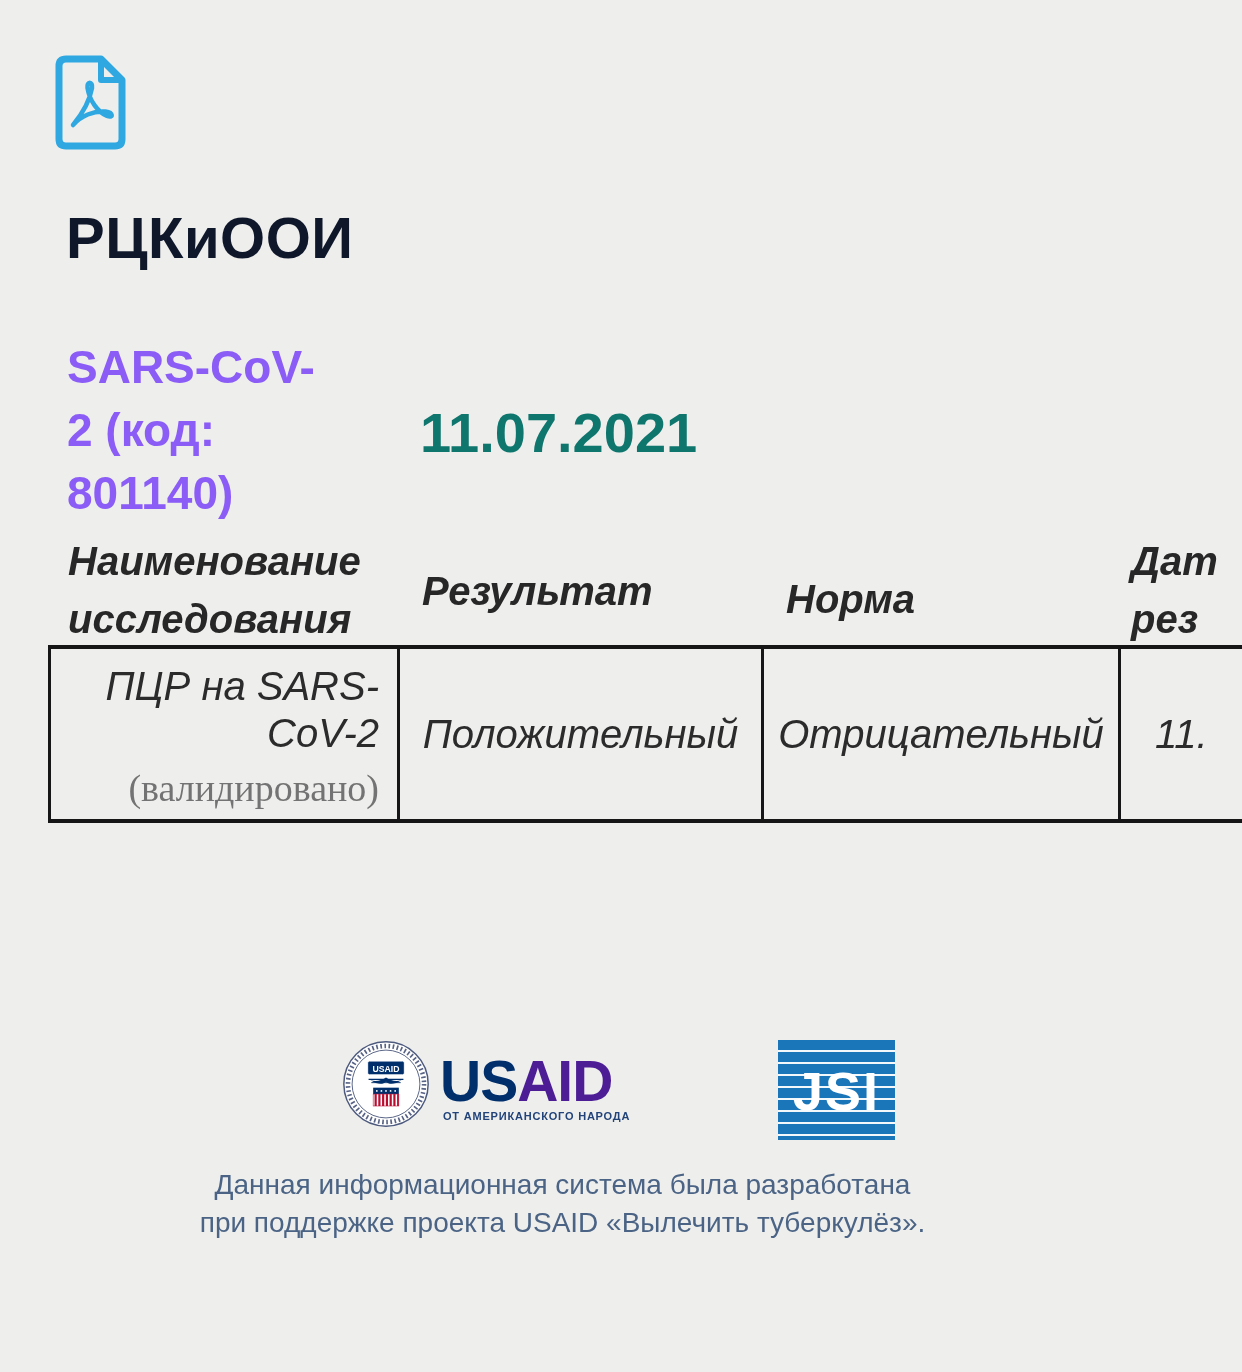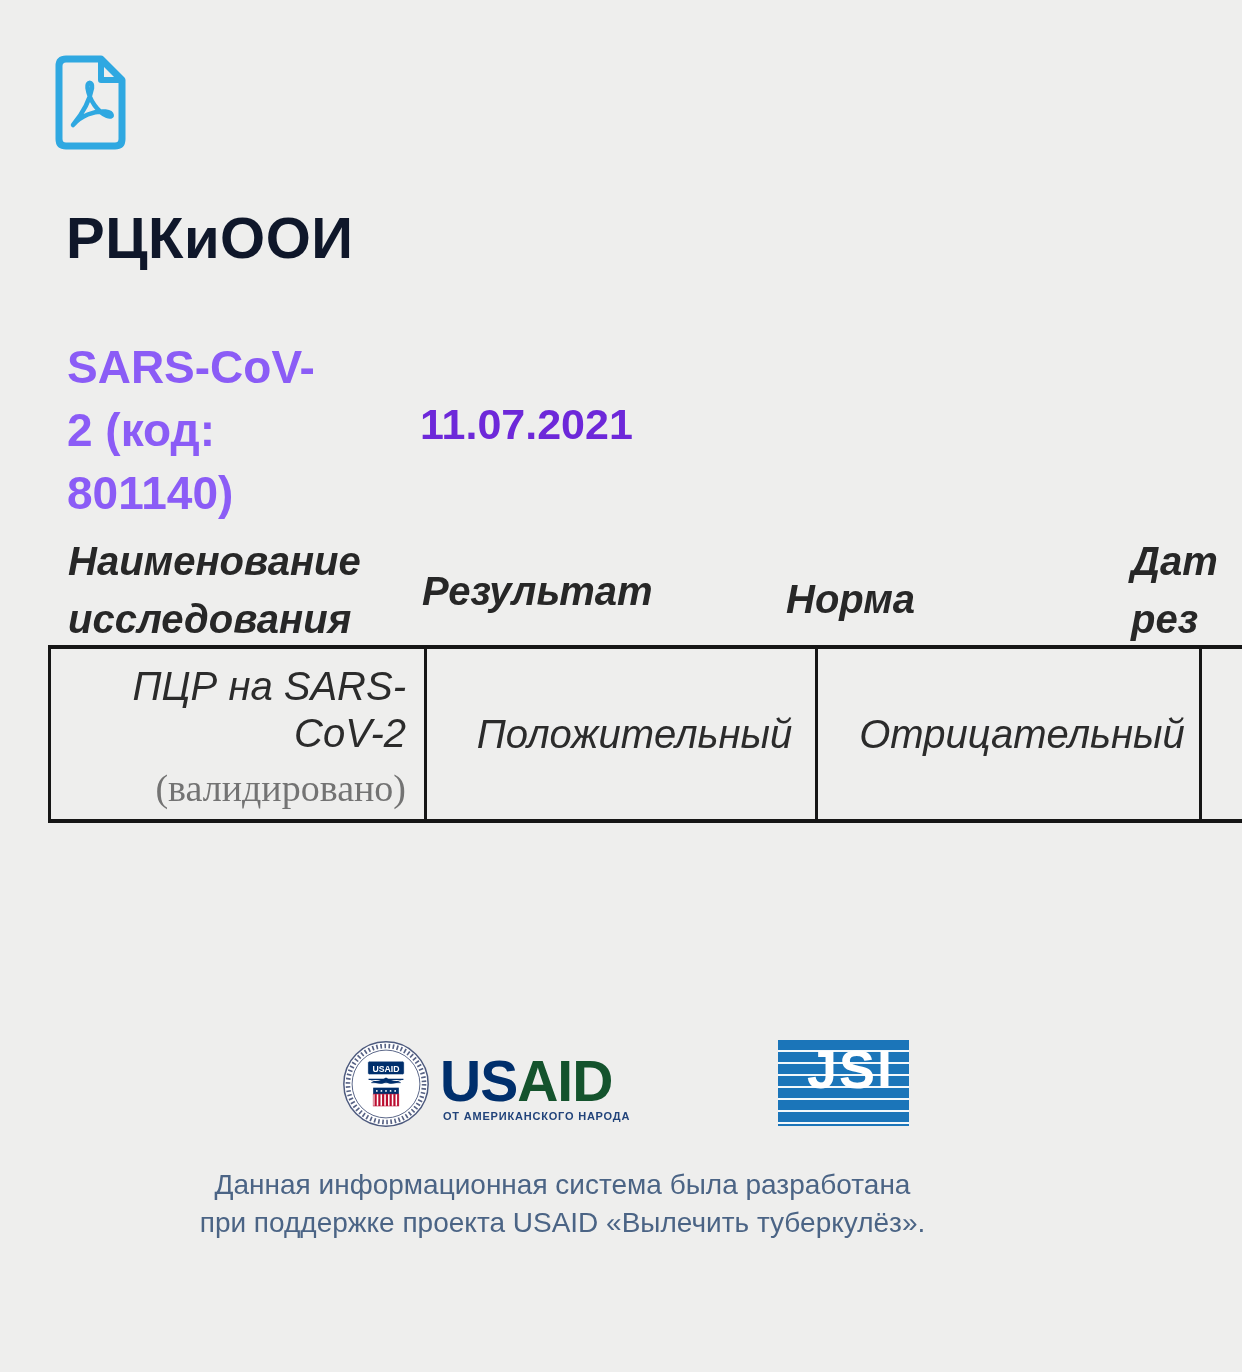--- a/index.html
+++ b/index.html
@@ -27,21 +27,21 @@
   }
 
   
   .test-code{
     left:67px;top:336px;
     font-size:46px;font-weight:700;color:#8b5cf6;
     line-height:63px;
   }
   .test-date{
     left:420px;top:400px;
-    font-size:43px;font-weight:700;color:#6d28d9;
+    font-size:56px;font-weight:700;color:#0f766e;
   }
 
   
   .col-head{
     font-size:40px;font-weight:700;font-style:italic;color:#272727;
     line-height:58px;white-space:nowrap;
   }
   .head-name{left:68px;top:532px;}
   .head-result{left:422px;top:562px;}
   .head-norm{left:786px;top:570px;}
@@ -55,21 +55,21 @@
     border-bottom:4px solid #161616;
     border-left:3px solid #161616;
     display:flex;
     box-sizing:border-box;
     background:#eeeeed;
   }
   .t-cell{
     box-sizing:border-box;
     border-right:3px solid #161616;
     font-size:40px;font-style:italic;color:#2b2b2b;
-    display:flex;flex-direction:column;margin-left:27px;
+    display:flex;flex-direction:column;
   }
   .t-cell:last-child{border-right:none;}
   .cell-name{width:349px;align-items:flex-end;padding:14px 18px 10px 0;}
   .cell-name .name-line{line-height:47px;white-space:nowrap;}
   .validated{
     margin-top:auto;
     font-style:normal;font-size:38px;color:#737373;
     line-height:42px;white-space:nowrap;font-family:Liberation Serif, serif;
   }
   .cell-result{width:364px;align-items:center;justify-content:center;}
@@ -78,34 +78,34 @@
   .cell-val{white-space:nowrap;}
 
   
   .usaid-seal{left:342px;top:1040px;width:88px;height:88px;}
   .usaid-wordmark{
     left:440px;top:1048px;
     font-size:57px;font-weight:700;letter-spacing:-1px;
     white-space:nowrap;
   }
   .usaid-us{color:#002f6c;}
-  .usaid-aid{color:#14532d;margin-top:37px;}
+  .usaid-aid{color:#4c1d95;margin-top:37px;}
   .usaid-tagline{
     left:443px;top:1110px;
     font-size:11px;font-weight:700;color:#21437a;
     letter-spacing:0.8px;white-space:nowrap;
   }
   .jsi-logo{
-    left:778px;top:1040px;width:117px;height:86px;
+    left:778px;top:1040px;width:117px;height:100px;
     background:
       repeating-linear-gradient(180deg,
         rgba(255,255,255,0) 0px, rgba(255,255,255,0) 10px,
         rgba(255,255,255,0.95) 10px, rgba(255,255,255,0.95) 12px),
       #1b75b9;
-    display:flex;justify-content:center;padding-left:14px;
+    display:flex;align-items:center;justify-content:center;
   }
   .jsi-text{
     font-size:54px;font-weight:700;color:#ffffff;
     letter-spacing:2px;line-height:1;padding-top:2px;
   }
 
   
   .footer-note{
     left:0;top:1166px;width:1125px;
     text-align:center;

